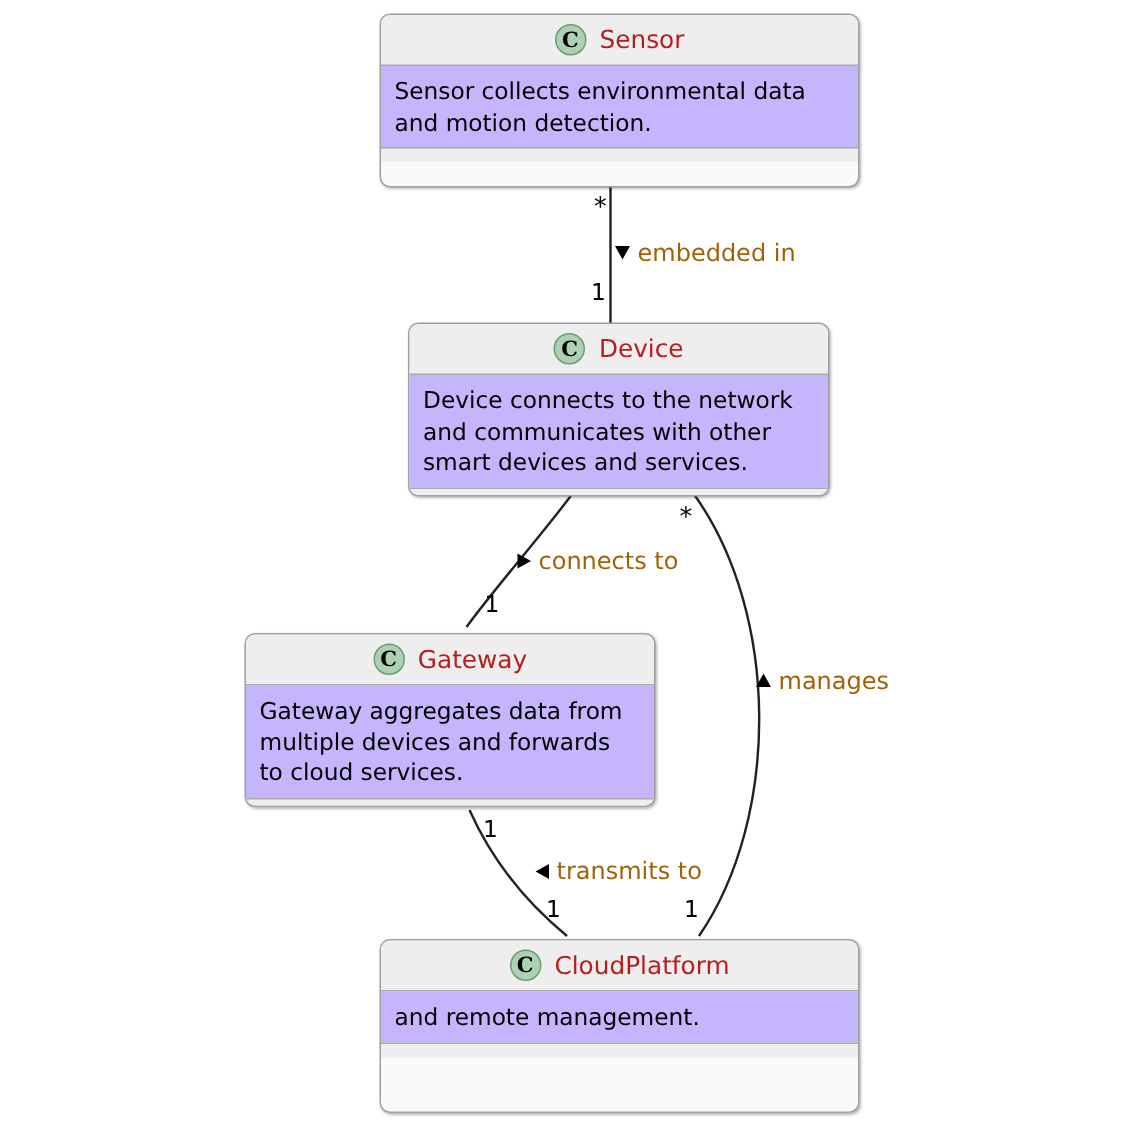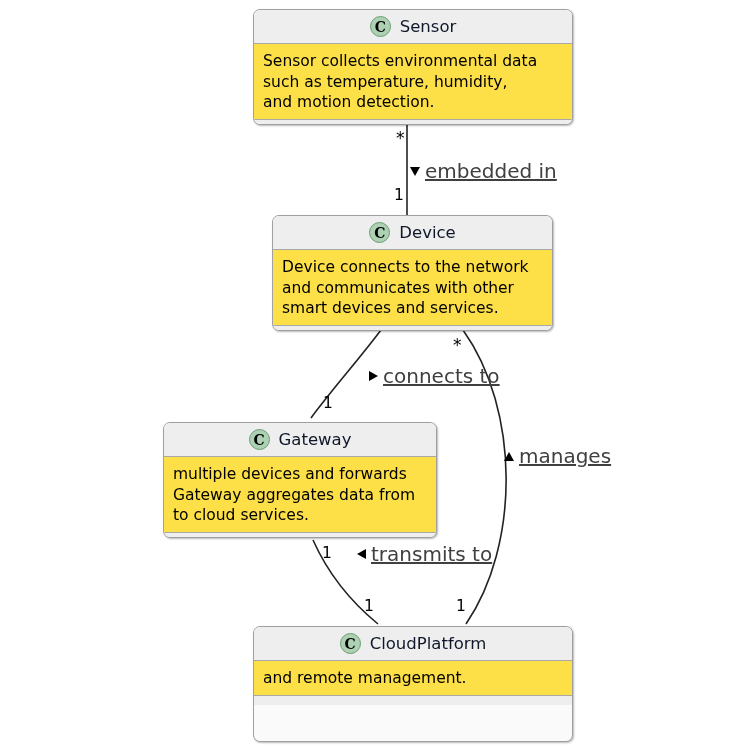--- a/index.html
+++ b/index.html
@@ -68,51 +68,50 @@
   }
   .class-icon span {
     font-family: "DejaVu Serif", "Liberation Serif", serif;
     font-weight: bold;
     font-size: 14px;
     line-height: 1;
     color: #000000;
   }
   .class-name {
     font-size: 16.5px;
-    color: #0f172a;
+    color: #b91c1c;
     white-space: nowrap;
   }
   .class-body {
-    background: #fde047;
+    background: #c4b5fd;
     padding: 7px 9px 6px 9px;
     box-sizing: border-box;
   }
   .class-body div {
     font-size: 15.5px;
     line-height: 20.5px;
     color: #000000;
     white-space: nowrap;
   }
   .class-footer {
     background: #EEEEEE;
     border-top: 1px solid #A8A8A8;
     height: 9px;
   }
 
   
   .edge-label {
     position: absolute;
     z-index: 3;
-    font-size: 20px;
-    color: #404040;
+    font-size: 16px;
+    color: #a16207;
     white-space: nowrap;
     display: flex;
     align-items: center;
     gap: 5px;
-    text-decoration: underline;
   }
   .mult {
     position: absolute;
     z-index: 3;
     font-size: 15.5px;
     color: #000000;
     white-space: nowrap;
   }
   .mult.star {
     font-size: 17px;
@@ -163,21 +162,20 @@
 
   <div class="class-box" style="left:253px; top:9px; width:320px; height:116px;">
     <div class="class-header">
       <div class="class-icon">
         <span>C</span>
       </div>
       <div class="class-name">Sensor</div>
     </div>
     <div class="class-body">
       <div>Sensor collects environmental data</div>
-      <div>such as temperature, humidity,</div>
       <div>and motion detection.</div>
     </div>
     <div class="class-footer"></div>
   </div>
 
   <div class="class-box" style="left:272px; top:215px; width:281px; height:116px;">
     <div class="class-header">
       <div class="class-icon">
         <span>C</span>
       </div>
@@ -192,22 +190,22 @@
   </div>
 
   <div class="class-box" style="left:163px; top:422px; width:274px; height:116px;">
     <div class="class-header">
       <div class="class-icon">
         <span>C</span>
       </div>
       <div class="class-name">Gateway</div>
     </div>
     <div class="class-body">
+      <div>Gateway aggregates data from</div>
       <div>multiple devices and forwards</div>
-      <div>Gateway aggregates data from</div>
       <div>to cloud services.</div>
     </div>
     <div class="class-footer"></div>
   </div>
 
   <div class="class-box" style="left:253px; top:626px; width:320px; height:116px;">
     <div class="class-header">
       <div class="class-icon">
         <span>C</span>
       </div>
@@ -219,33 +217,33 @@
     <div class="class-footer"></div>
   </div>
 
   <div class="edge-label" style="left:410px; top:159px;">
     <span class="tri tri-down"></span>
     <span>embedded in</span>
   </div>
   <div class="mult star" style="left:396px; top:133px;">*</div>
   <div class="mult" style="left:394px; top:186px;">1</div>
 
-  <div class="edge-label" style="left:369px; top:364px;">
+  <div class="edge-label" style="left:345px; top:364px;">
     <span class="tri tri-right"></span>
     <span>connects to</span>
   </div>
   <div class="mult" style="left:323px; top:394px;">1</div>
 
   <div class="edge-label" style="left:504px; top:444px;">
     <span class="tri tri-up"></span>
     <span>manages</span>
   </div>
   <div class="mult star" style="left:453px; top:340px;">*</div>
   <div class="mult" style="left:456px; top:597px;">1</div>
 
-  <div class="edge-label" style="left:357px; top:542px;">
+  <div class="edge-label" style="left:357px; top:571px;">
     <span class="tri tri-left"></span>
     <span>transmits to</span>
   </div>
   <div class="mult" style="left:322px; top:544px;">1</div>
   <div class="mult" style="left:364px; top:597px;">1</div>
 
 </div>
 
 </body></html>

